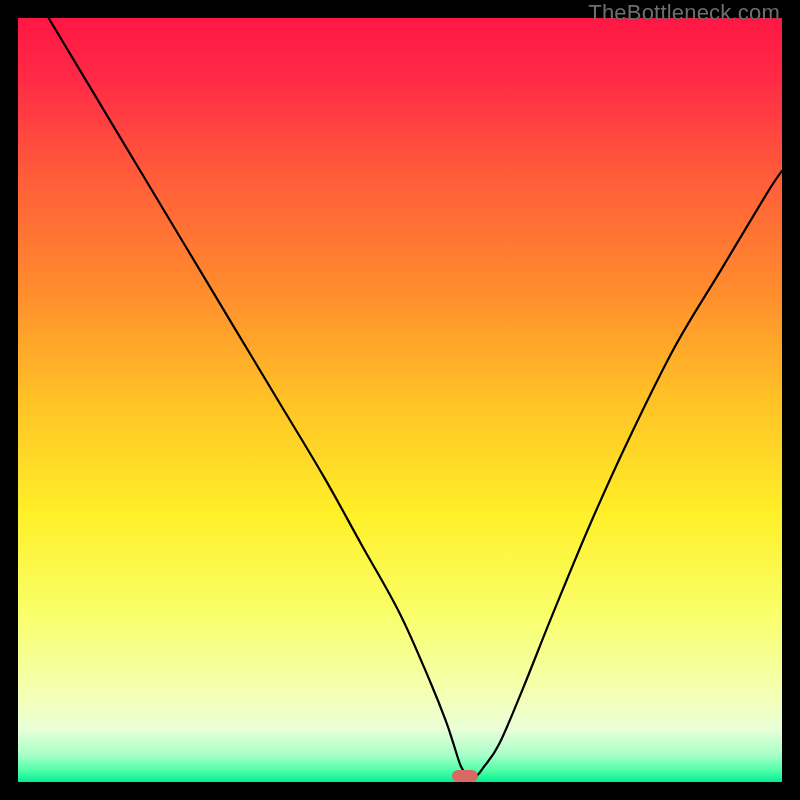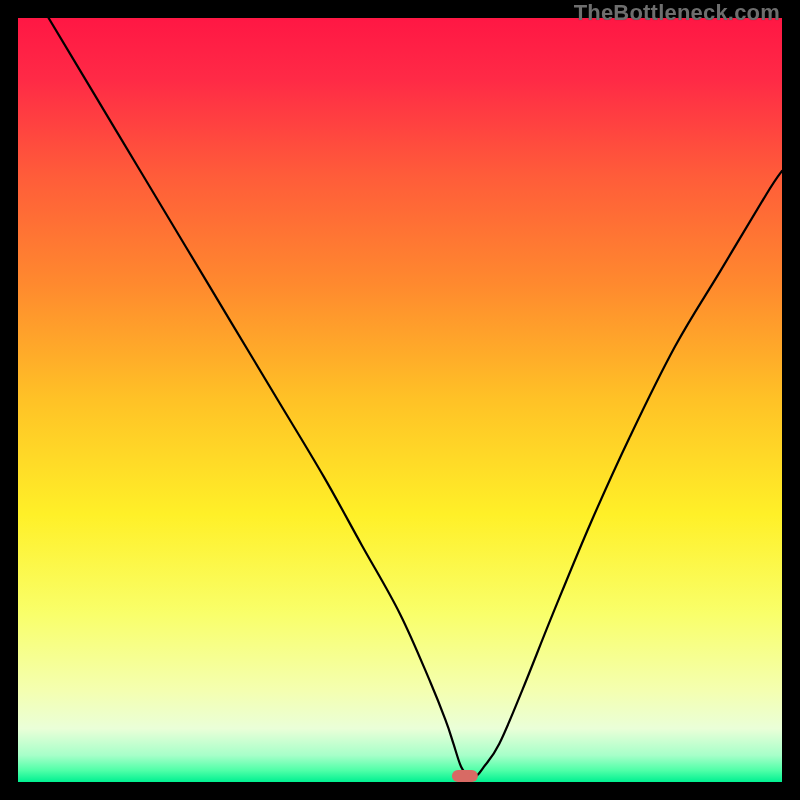--- a/index.html
+++ b/index.html
@@ -23,21 +23,21 @@
     top: 18px;
     width: 764px;
     height: 764px;
   }
   .watermark {
     position: absolute;
     top: 0px;
     right: 20px;
     color: #6e6e6e;
     font-size: 22px;
-    font-weight: 700;
+    font-weight: 400;
     letter-spacing: 0.2px;
     z-index: 5;
     text-shadow: 0 0 1px rgba(0,0,0,0.4);
   }
   svg {
     display: block;
     width: 764px;
     height: 764px;
   }
   .curve-path {

